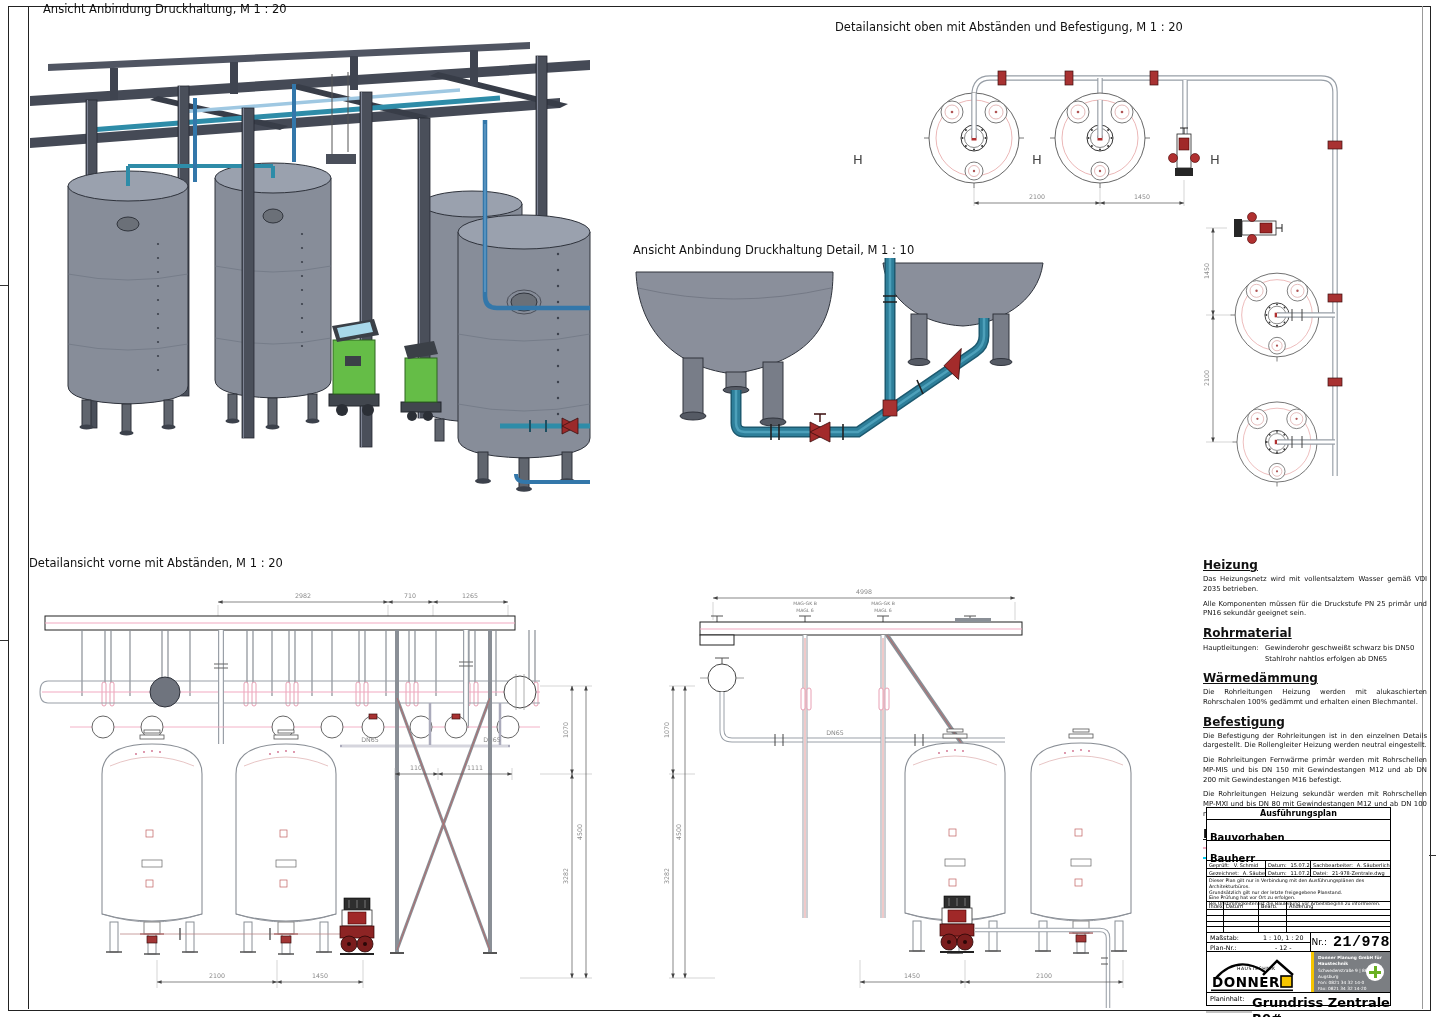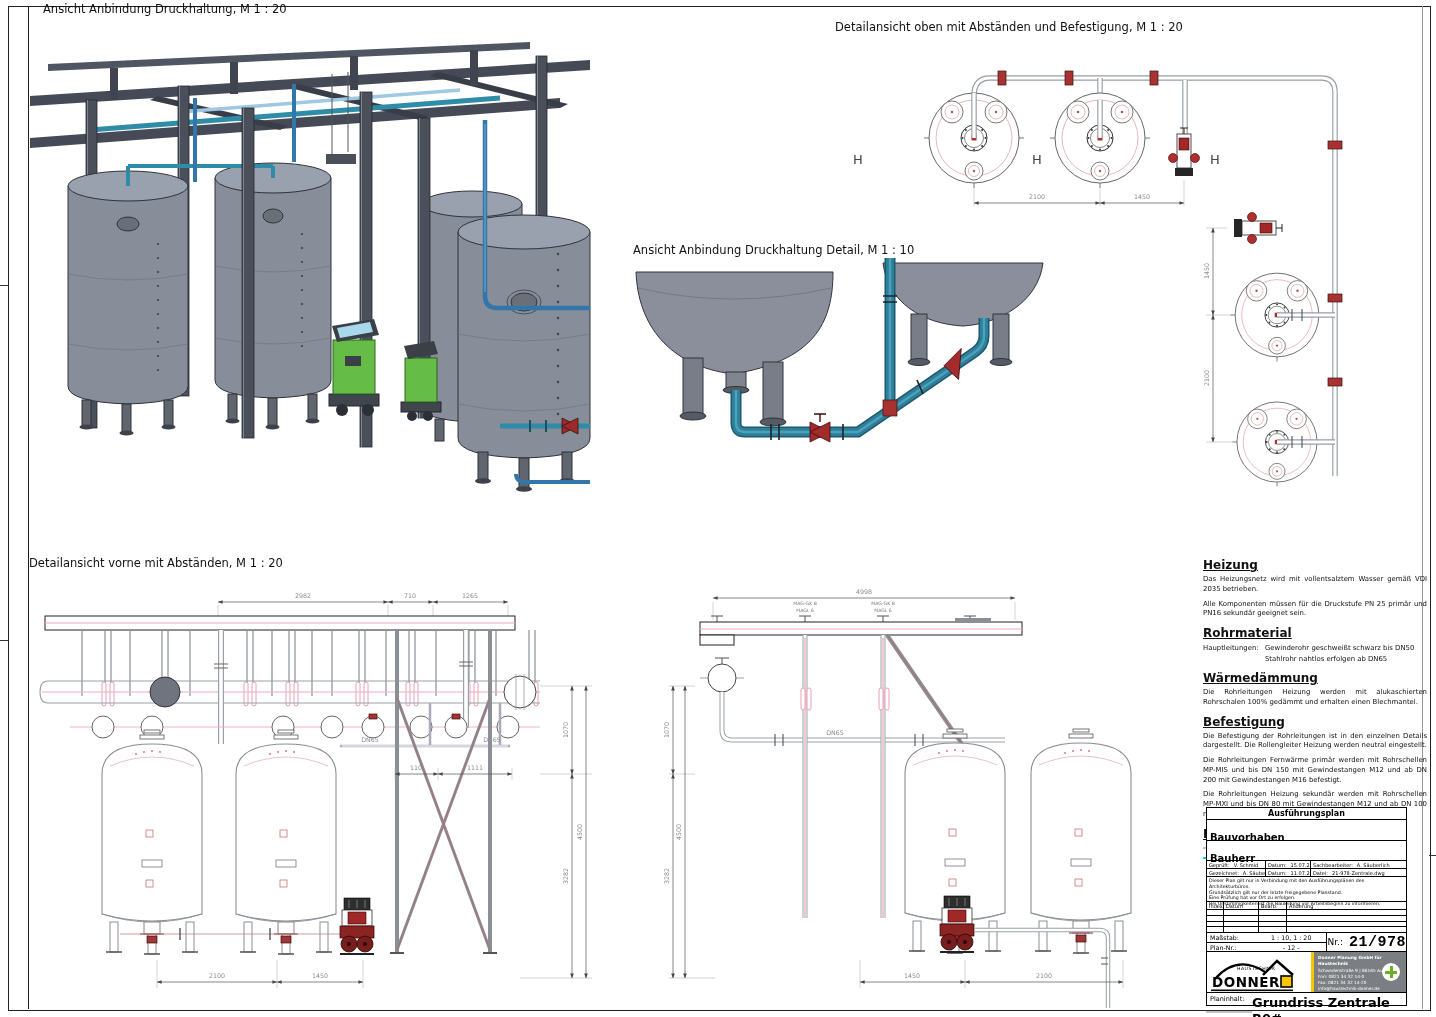--- a/index.html
+++ b/index.html
@@ -27,21 +27,21 @@
   .nh{font-size:12px;font-weight:bold;text-decoration:underline;margin:7px 0 3px 0;}
   .nh:first-child{margin-top:0;}
   .np{font-size:6.9px;line-height:1.42;text-align:justify;margin:0 0 5px 0;}
   .nrow{display:flex;font-size:6.9px;line-height:1.5;}
   .nrow .lbl{width:62px;flex:none;}
   .leg{display:flex;align-items:center;font-size:6.9px;margin:2px 0;}
   .leg .sample{width:38px;height:0;margin-right:6px;flex:none;}
   .s-vor{border-top:2px solid #f2a9c1;}
   .s-rueck{border-top:2px dashed #00ccf2;}
   
-  .tb{position:absolute;left:1206px;top:807px;width:201px;height:199px;border:1.4px solid #000;box-sizing:border-box;background:#fff;font-size:6px;color:#000;}
+  .tb{position:absolute;left:1206px;top:807px;width:185px;height:199px;border:1.4px solid #000;box-sizing:border-box;background:#fff;font-size:6px;color:#000;}
   .tb-row{border-bottom:1px solid #000;box-sizing:border-box;position:relative;}
   .tb-head{height:12px;text-align:center;font-size:8px;font-weight:bold;line-height:12px;}
   .tb-bv{height:21px;}
   .tb-bh{height:20px;}
   .tb-sec-label{position:absolute;left:3px;top:12px;font-size:10px;font-weight:bold;}
   .meta{display:grid;grid-template-columns:59px 45px 1fr;height:8px;border-bottom:1px solid #000;box-sizing:border-box;}
   .meta>div{border-right:1px solid #000;display:flex;align-items:center;padding:0 2px;font-size:5px;white-space:nowrap;overflow:hidden;}
   .meta>div:last-child{border-right:none;}
   .meta .v{margin-left:4px;}
   .disc{height:25px;border-bottom:1px solid #000;box-sizing:border-box;padding:1px 2px;font-size:4.7px;line-height:1.23;}

